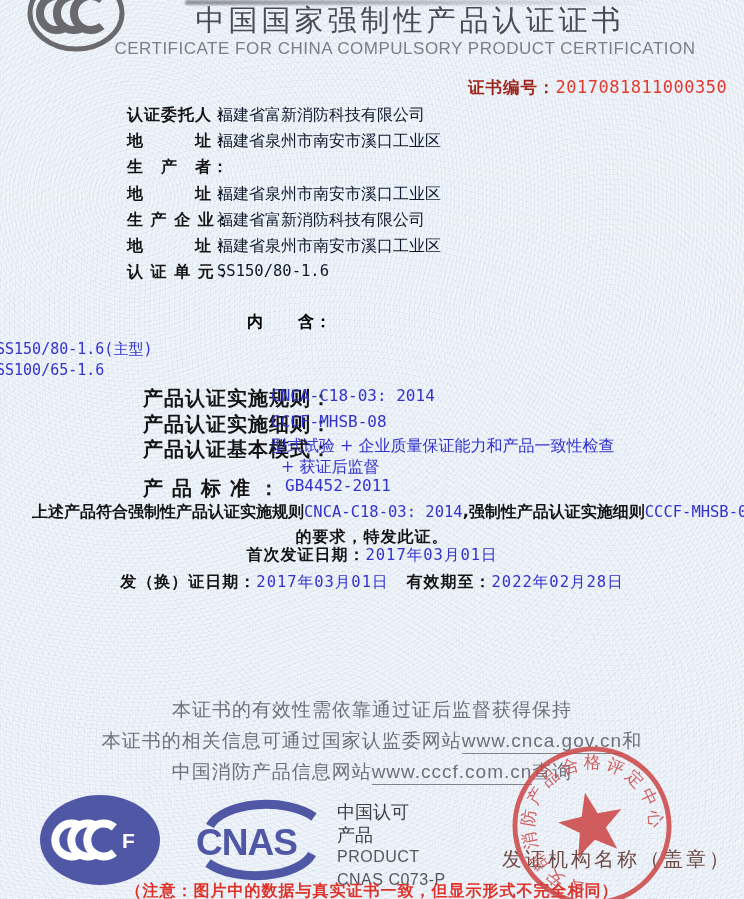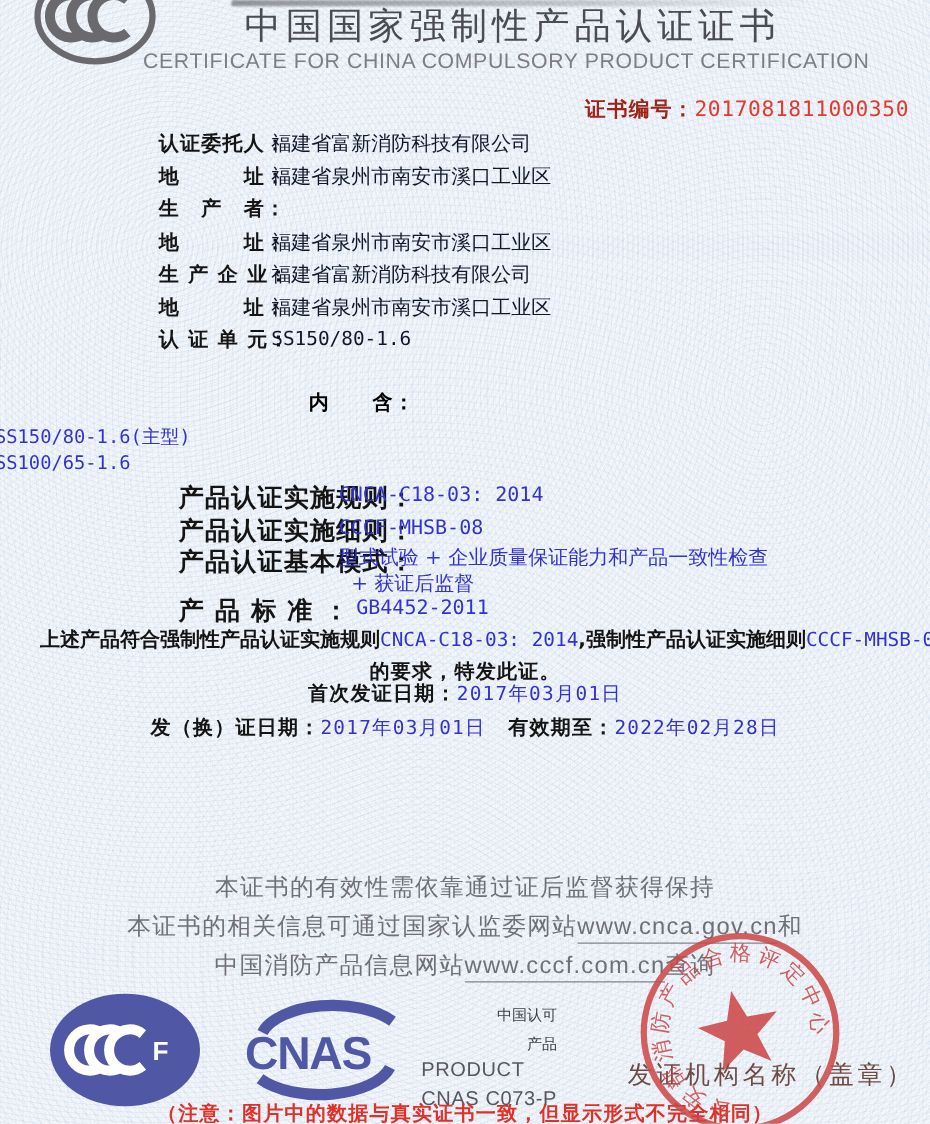--- a/index.html
+++ b/index.html
@@ -42,21 +42,21 @@
   .stmt1 .code,.dates .code{color:#3232cd;font-weight:normal;}
   .centerline{left:0;width:744px;text-align:center;white-space:nowrap;}
   .stmt2{top:527px;font-size:16px;font-weight:bold;color:#141414;letter-spacing:1px;}
   .dates{font-size:16px;font-weight:bold;color:#141414;letter-spacing:1px;}
   .d1{top:545px;} .d2{top:572px;}
   .gap{display:inline-block;width:18px;}
   .foot{left:0;width:744px;text-align:center;font-size:19px;color:#6f6f77;letter-spacing:1px;white-space:nowrap;}
   .f1{top:697px;} .f2{top:728px;} .f3{top:759px;}
   .url{font-family:"Liberation Sans",sans-serif;border-bottom:1.5px solid #83838c;padding-bottom:2px;}
   .caption{left:337px;top:801px;line-height:22.5px;white-space:nowrap;}
-  .cap-cn{font-size:12px;color:#3c3c42;text-align:right;}
+  .cap-cn{font-size:18px;color:#3c3c42;}
   .cap-en{font-size:16px;color:#56565e;letter-spacing:.5px;font-family:"Liberation Sans",sans-serif;}
   .issuer{
     left:502px;top:846px;z-index:3;font-family:"DejaVu Serif",serif;
     font-size:20px;color:#6d4b45;letter-spacing:3px;white-space:nowrap;
   }
   .seal{left:506px;top:740px;z-index:4;opacity:.85;transform:rotate(-12deg);}
   .notice{top:881px;font-size:16px;font-weight:bold;color:#e03128;letter-spacing:1px;z-index:2;}
 </style>
 </head>
 <body>

